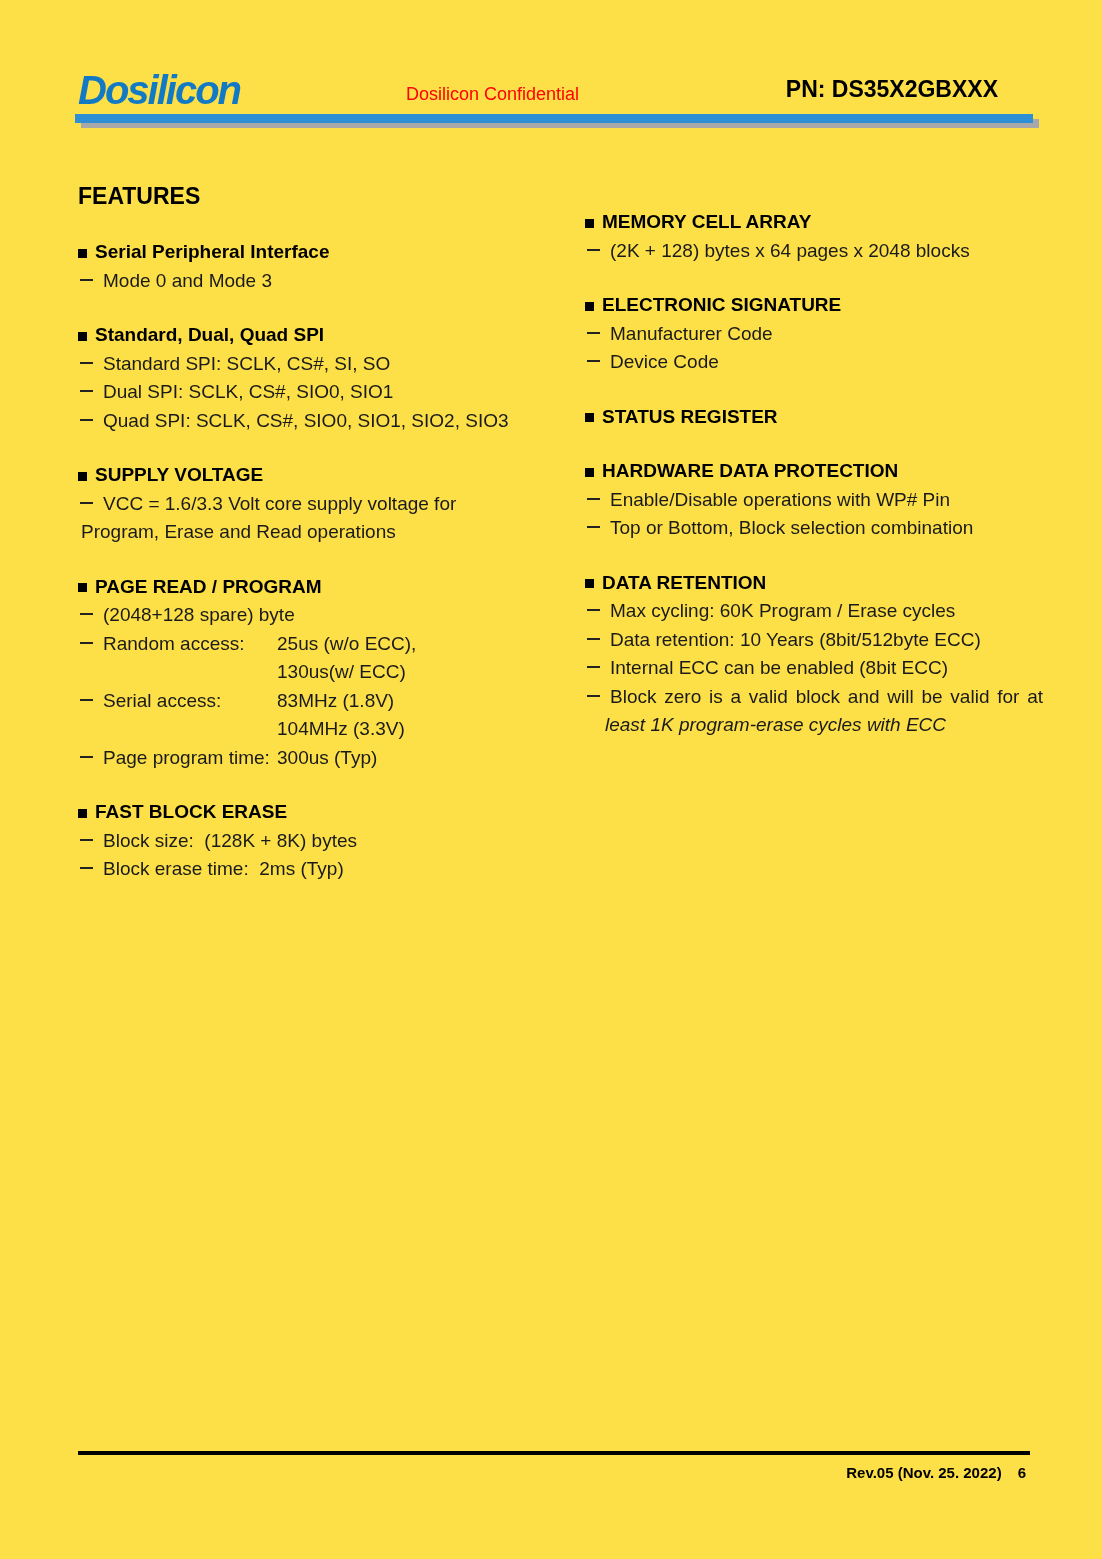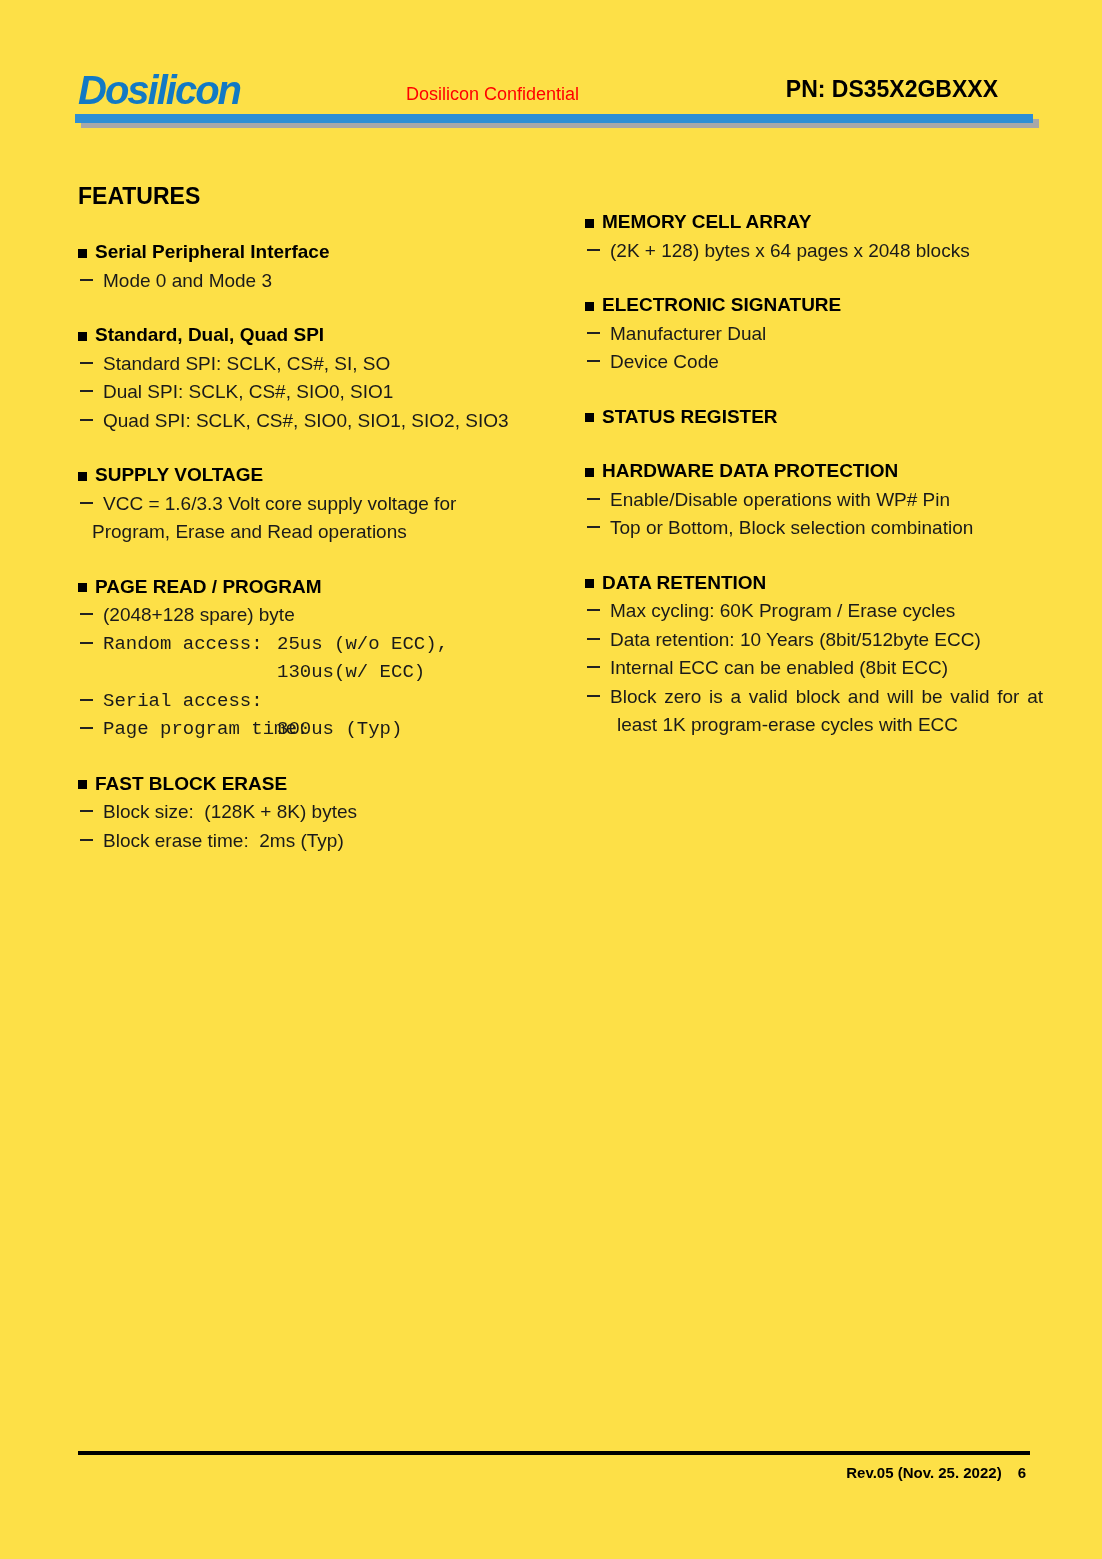--- a/index.html
+++ b/index.html
@@ -93,30 +93,30 @@
   }
   .dash-cell { flex: 0 0 25px; width: 25px; }
   .dash {
     display: block;
     width: 13px;
     height: 2px;
     background: #222;
     margin-top: 12px;
     margin-left: 2px;
   }
-  .labeled { display: flex; font-family: Liberation Mono, monospace; }
+  .labeled { display: flex; }
   .label-cell { flex: 0 0 174px; width: 174px; }
   .values div { line-height: 28.5px; }
   .cont-line {
     font-size: 19px;
     line-height: 28.5px;
     white-space: nowrap;
   }
-  .cont-flush  { margin-left: 14px; }
-  .cont-indent { margin-left: 32px; }
+  .cont-flush  { margin-left: 3px; }
+  .cont-indent { margin-left: 20px; font-style: italic; }
   .justified { word-spacing: 2.5px; text-align: right; }
 
   
   .footer-line {
     position: absolute;
     left: 78px;
     top: 1451px;
     width: 952px;
     height: 4px;
     background: #000;
@@ -215,20 +215,24 @@
               <div>130us(w/ ECC)</div>
             </div>
           </div>
         </div>
         <div class="item-row">
           <span class="dash-cell">
             <span class="dash"></span>
           </span>
           <div class="labeled">
             <div class="label-cell">Serial access:</div>
+            <div class="values">
+              <div>83MHz (1.8V)</div>
+              <div>104MHz (3.3V)</div>
+            </div>
           </div>
         </div>
         <div class="item-row">
           <span class="dash-cell">
             <span class="dash"></span>
           </span>
           <div class="labeled">
             <div class="label-cell">Page program time:</div>
             <div class="values">
               <div>300us (Typ)</div>
@@ -270,21 +274,21 @@
       </div>
       <div class="section">
         <div class="sec-title-row">
           <span class="square"></span>
           <span>ELECTRONIC SIGNATURE</span>
         </div>
         <div class="item-row">
           <span class="dash-cell">
             <span class="dash"></span>
           </span>
-          <span>Manufacturer Dual</span>
+          <span>Manufacturer Code</span>
         </div>
         <div class="item-row">
           <span class="dash-cell">
             <span class="dash"></span>
           </span>
           <span>Device Code</span>
         </div>
       </div>
       <div class="section">
         <div class="sec-title-row">

